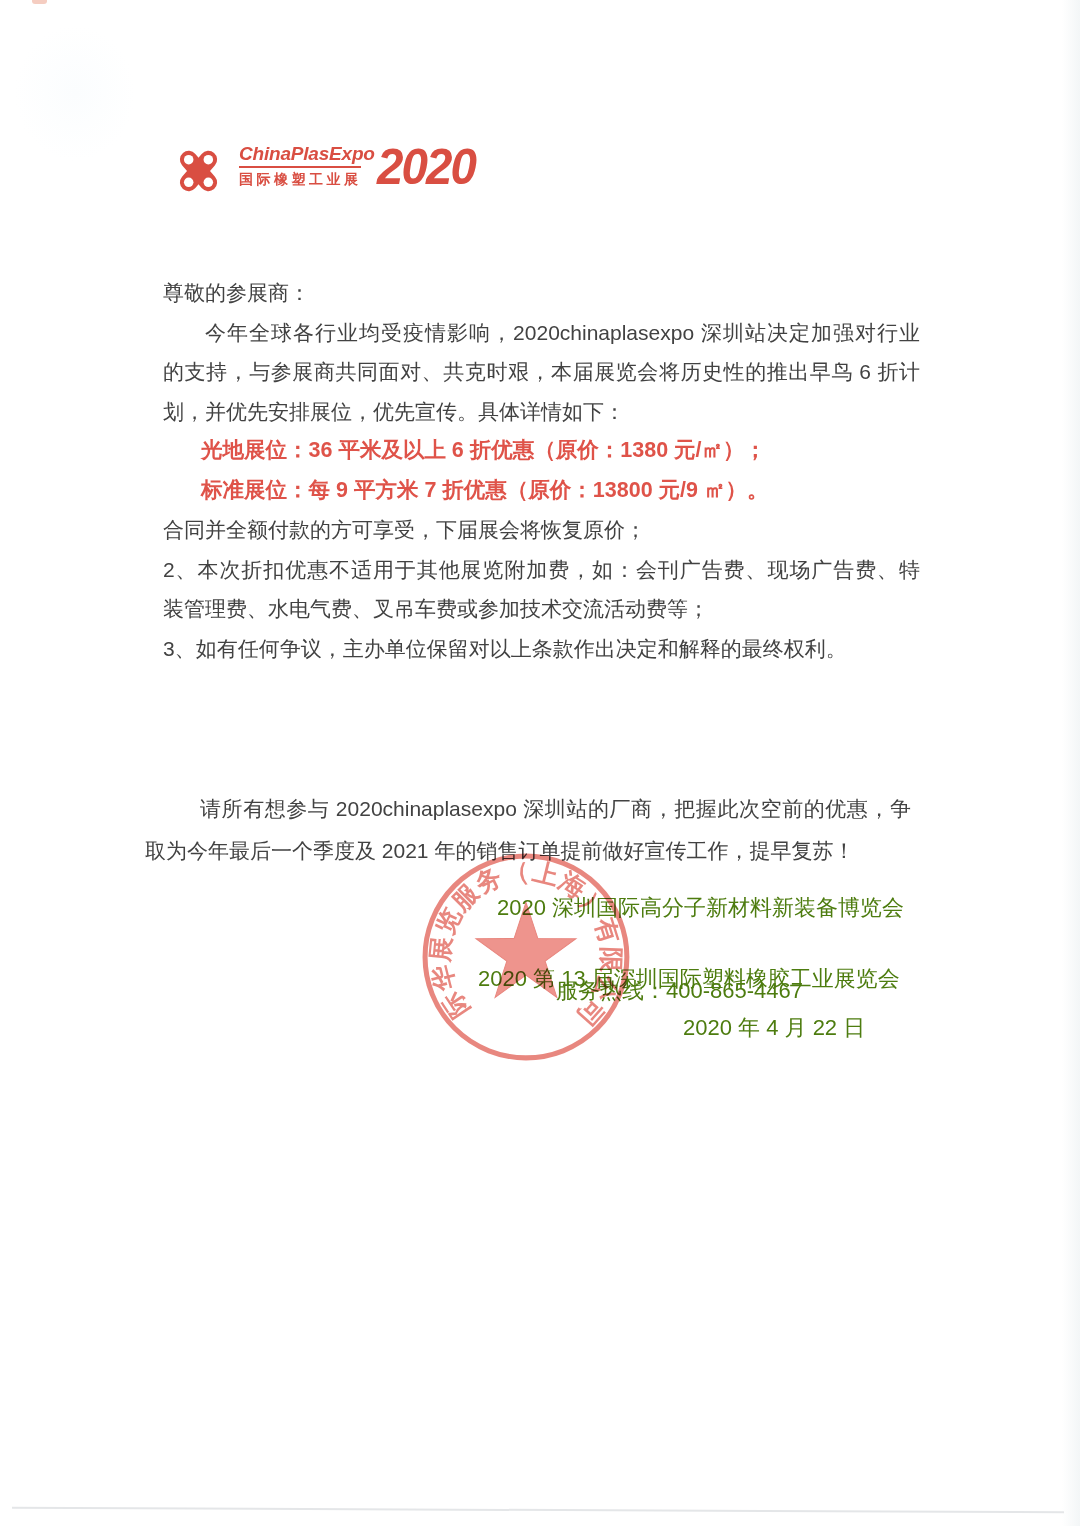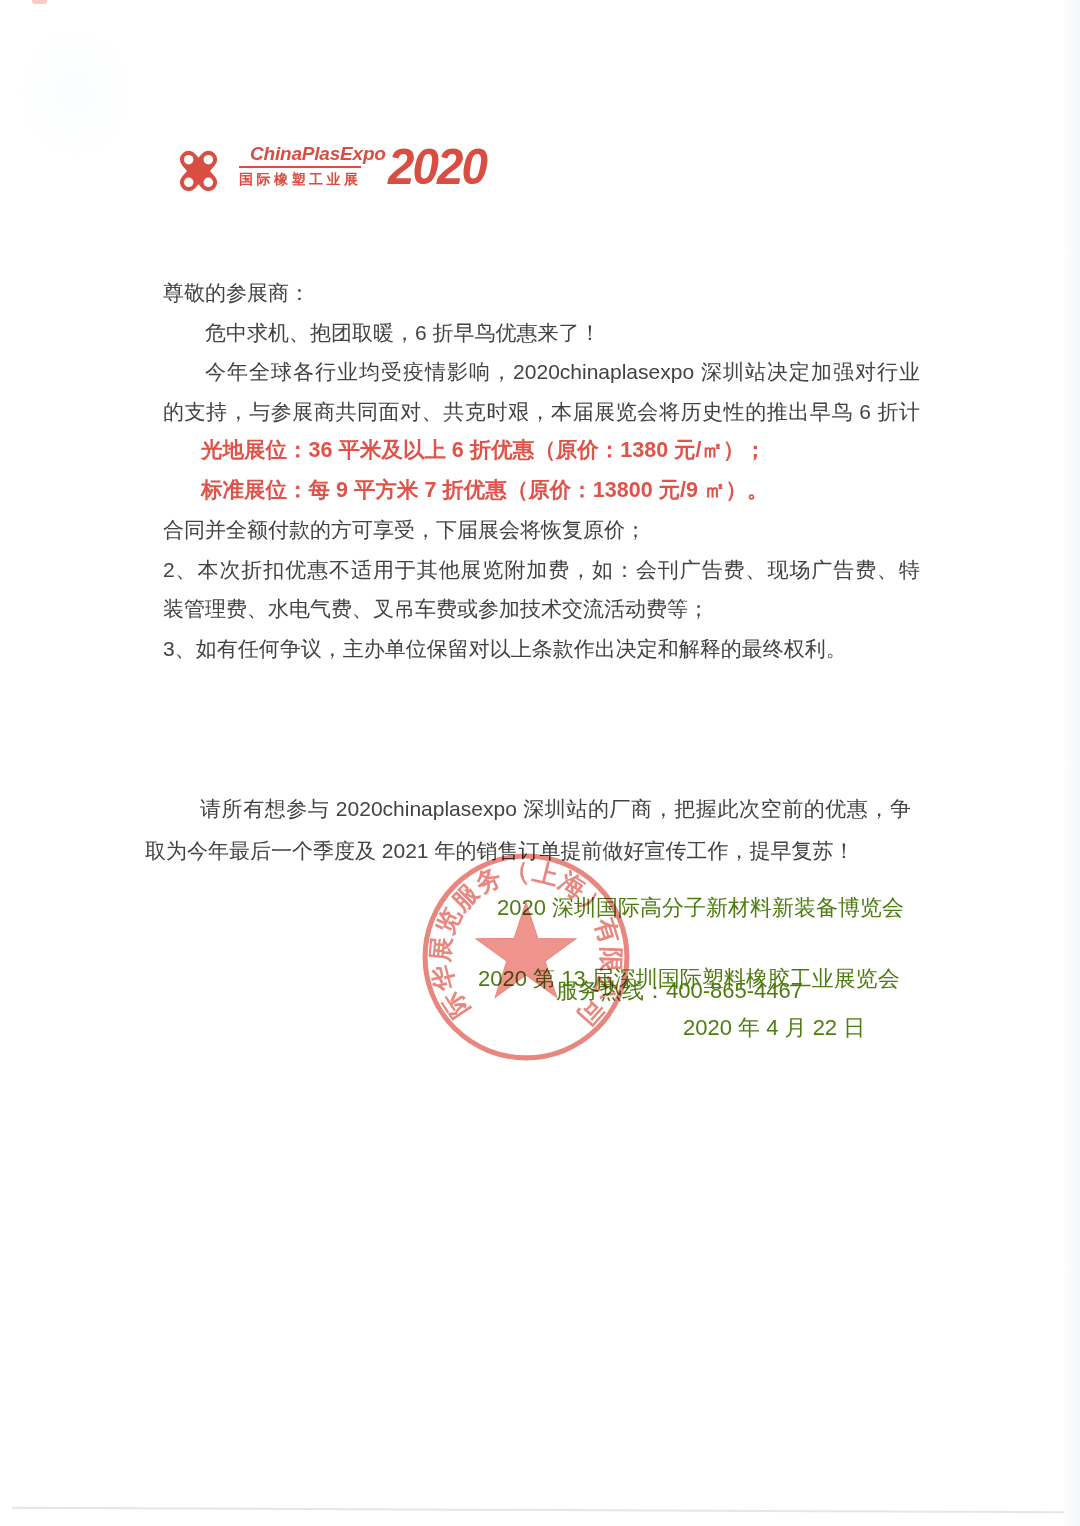--- a/index.html
+++ b/index.html
@@ -29,21 +29,21 @@
     position:absolute;left:12px;top:1509px;width:1052px;height:2px;
     background:#e4e6e8;transform:rotate(0.25deg);
   }
 
   
   .logo{position:absolute;left:163px;top:140px;display:flex;align-items:flex-start;}
   .logo-icon{width:70px;height:62px;margin-right:6px;}
   .logo-textcol{display:flex;flex-direction:column;padding-top:4px;}
   .logo-brand{
     font-size:19px;font-weight:bold;font-style:italic;
-    color:#d94e42;letter-spacing:-0.2px;line-height:20px;margin-left:11px;
+    color:#d94e42;letter-spacing:-0.2px;line-height:20px;
   }
   .logo-underline{height:2px;background:#d94e42;margin:2px 0 3px 0;width:122px;}
   .logo-subtitle{
     font-size:14px;font-weight:bold;color:#d94e42;letter-spacing:3.5px;line-height:16px;
   }
   .logo-year{
     font-size:50px;font-weight:bold;font-style:italic;color:#d94e42;
     line-height:50px;letter-spacing:-2px;margin-left:2px;margin-top:2px;
     transform:scaleX(.95);transform-origin:left top;
   }
@@ -105,23 +105,23 @@
     <div class="logo-textcol">
       <div class="logo-brand">ChinaPlasExpo</div>
       <div class="logo-underline"></div>
       <div class="logo-subtitle">国际橡塑工业展</div>
     </div>
     <div class="logo-year">2020</div>
   </div>
 
   <div class="body-block">
     <div class="line">尊敬的参展商：</div>
-    <div class="line ind">危中求机、抱团取暖，6 折早鸟优惠来了！</div>
     <div class="line ind fill">今年全球各行业均受疫情影响，2020chinaplasexpo 深圳站决定加强对行业</div>
     <div class="line fill">的支持，与参展商共同面对、共克时艰，本届展览会将历史性的推出早鸟 6 折计</div>
+    <div class="line">划，并优先安排展位，优先宣传。具体详情如下：</div>
     <div class="line red">光地展位：36 平米及以上 6 折优惠（原价：1380 元/㎡）；</div>
     <div class="line red">标准展位：每 9 平方米 7 折优惠（原价：13800 元/9 ㎡）。</div>
     <div class="line">合同并全额付款的方可享受，下届展会将恢复原价；</div>
     <div class="line fill">2、本次折扣优惠不适用于其他展览附加费，如：会刊广告费、现场广告费、特</div>
     <div class="line">装管理费、水电气费、叉吊车费或参加技术交流活动费等；</div>
     <div class="line">3、如有任何争议，主办单位保留对以上条款作出决定和解释的最终权利。</div>
   </div>
 
   <div class="closing-block">
     <div class="line ind fill">请所有想参与 2020chinaplasexpo 深圳站的厂商，把握此次空前的优惠，争</div>

